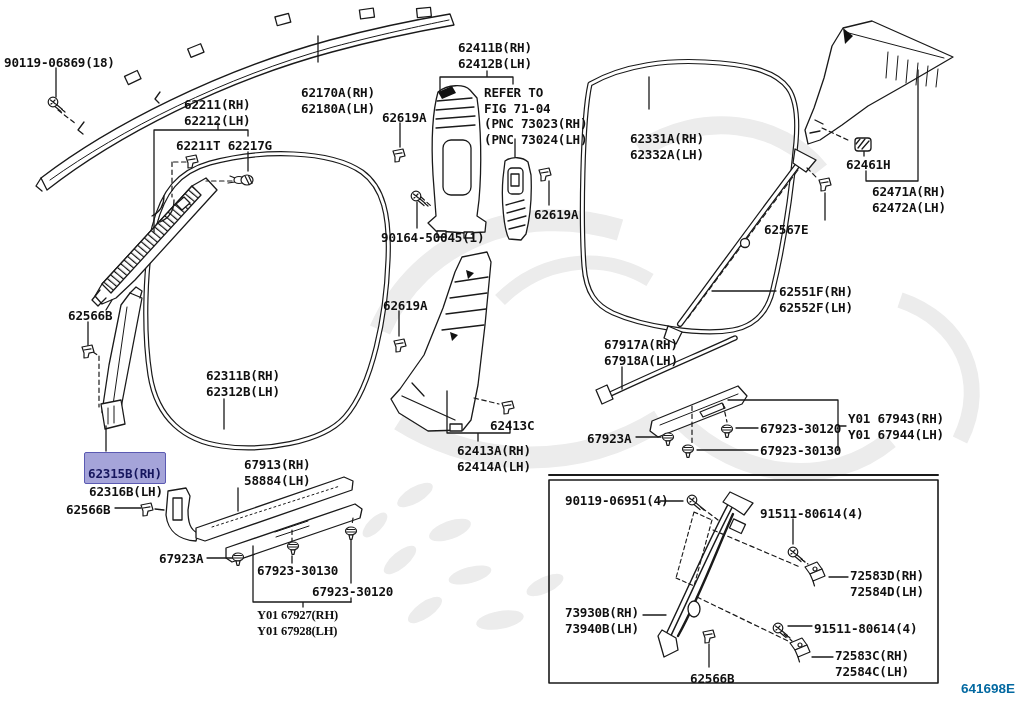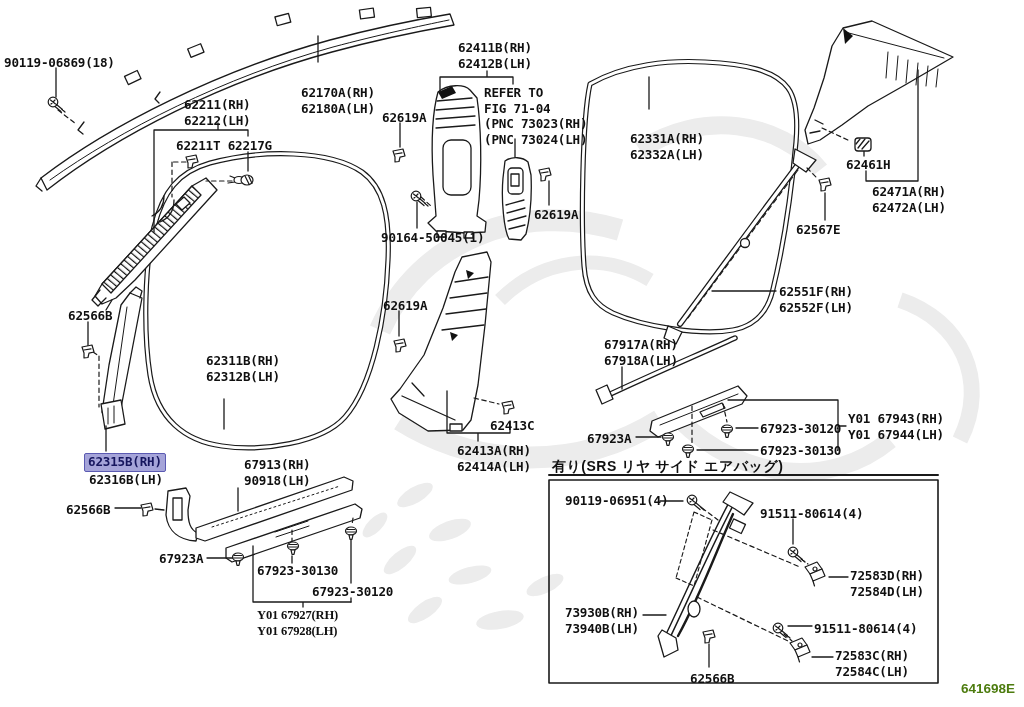--- a/index.html
+++ b/index.html
@@ -3,25 +3,25 @@
 <meta charset="utf-8">
 <style>
   html,body{margin:0;padding:0;background:#fff;}
   .stage{position:relative;width:1024px;height:707px;background:#fff;overflow:hidden;
          font-family:"DejaVu Sans Mono",monospace;}
   svg{position:absolute;left:0;top:0;}
   .label{position:absolute;font:bold 12.6px/15.5px "DejaVu Sans Mono",monospace;
          letter-spacing:-0.2px;color:#101010;white-space:pre;z-index:5;}
   .label .hl{display:inline-block;background:var(--hl-bg,#a5a4d9);
          border:1.6px solid var(--hl-border,#5b5ab2);border-radius:2px;
-         color:var(--hl-text,#16165e);padding:0 3px 1px 3px;margin:-2px 0 0 -5px;}
+         color:var(--hl-text,#16165e);padding:13px 3px 1px 3px;margin:-2px 0 0 -5px;}
   .srs-note{position:absolute;left:552px;top:458px;font:bold 14px/17px "Liberation Sans",sans-serif;
          color:#101010;z-index:5;letter-spacing:0.5px;}
   .diagram-code{position:absolute;left:961px;top:681px;font:bold 13.5px "Liberation Sans",sans-serif;
-         color:#4d7c0f;z-index:5;}
+         color:#0369a1;z-index:5;}
 </style>
 </head>
 <body>
 
 <div class="stage" style="--hl-bg: #a5a4d9; --hl-border: #5b5ab2; --hl-text: #16165e;">
 
 <svg width="1024" height="707" viewBox="0 0 1024 707">
   <defs>
     <pattern id="ht" patternUnits="userSpaceOnUse" width="5" height="5" patternTransform="rotate(-50)">
       <rect width="5" height="5" fill="#fff"></rect>
@@ -289,44 +289,43 @@
       <div class="label" style="left: 184px; top: 97px;"><div>62211(RH)</div><div>62212(LH)</div></div>
       <div class="label" style="left: 176px; top: 138px;"><div>62211T 62217G</div></div>
       <div class="label" style="left: 382px; top: 110px;"><div>62619A</div></div>
       <div class="label" style="left: 458px; top: 40px;"><div>62411B(RH)</div><div>62412B(LH)</div></div>
       <div class="label" style="left: 484px; top: 85px;"><div>REFER TO</div><div>FIG 71-04</div><div>(PNC 73023(RH)</div><div>(PNC 73024(LH)</div></div>
       <div class="label" style="left: 630px; top: 111px; margin-top: 20px;"><div>62331A(RH)</div><div>62332A(LH)</div></div>
       <div class="label" style="left: 846px; top: 157px;"><div>62461H</div></div>
       <div class="label" style="left: 872px; top: 184px;"><div>62471A(RH)</div><div>62472A(LH)</div></div>
       <div class="label" style="left: 534px; top: 207px;"><div>62619A</div></div>
       <div class="label" style="left: 381px; top: 230px;"><div>90164-50045(1)</div></div>
-      <div class="label" style="left: 796px; top: 222px;"><div>62567E</div></div>
+      <div class="label" style="left: 764px; top: 222px;"><div>62567E</div></div>
       <div class="label" style="left: 383px; top: 298px;"><div>62619A</div></div>
       <div class="label" style="left: 779px; top: 284px; text-align: center;"><div>62551F(RH)</div><div>62552F(LH)</div></div>
       <div class="label" style="left: 68px; top: 308px;"><div>62566B</div></div>
       <div class="label" style="left: 604px; top: 337px;"><div>67917A(RH)</div><div>67918A(LH)</div></div>
-      <div class="label" style="left: 206px; top: 353px;"><div>62311B(RH)</div><div>62312B(LH)</div></div>
+      <div class="label" style="left: 206px; top: 368px;"><div>62311B(RH)</div><div>62312B(LH)</div></div>
       <div class="label" style="left: 89px; top: 454px;"><div><span class="hl">62315B(RH)</span></div><div>62316B(LH)</div></div>
       <div class="label" style="left: 490px; top: 418px;"><div>62413C</div></div>
       <div class="label" style="left: 457px; top: 443px;"><div>62413A(RH)</div><div>62414A(LH)</div></div>
       <div class="label" style="left: 587px; top: 431px;"><div>67923A</div></div>
       <div class="label" style="left: 760px; top: 421px;"><div>67923-30120</div></div>
       <div class="label" style="left: 760px; top: 443px;"><div>67923-30130</div></div>
       <div class="label" style="left: 848px; top: 411px; text-align: center;"><div>Y01 67943(RH)</div><div>Y01 67944(LH)</div></div>
-      <div class="label" style="left: 220px; top: 457px; margin-left: 24px;"><div>67913(RH)</div><div>90918(LH)</div></div>
+      <div class="label" style="left: 220px; top: 457px; margin-left: 24px;"><div>67913(RH)</div><div>58884(LH)</div></div>
       <div class="label" style="left: 66px; top: 502px;"><div>62566B</div></div>
       <div class="label" style="left: 159px; top: 551px;"><div>67923A</div></div>
       <div class="label" style="left: 257px; top: 563px;"><div>67923-30130</div></div>
       <div class="label" style="left: 312px; top: 584px;"><div>67923-30120</div></div>
       <div class="label" style="left: 257px; top: 608px; font-family: Liberation Serif, serif;"><div>Y01 67927(RH)</div><div>Y01 67928(LH)</div></div>
       <div class="label" style="left: 565px; top: 493px;"><div>90119-06951(4)</div></div>
       <div class="label" style="left: 760px; top: 506px;"><div>91511-80614(4)</div></div>
       <div class="label" style="left: 850px; top: 568px;"><div>72583D(RH)</div><div>72584D(LH)</div></div>
       <div class="label" style="left: 565px; top: 605px; text-align: center;"><div>73930B(RH)</div><div>73940B(LH)</div></div>
       <div class="label" style="left: 814px; top: 621px;"><div>91511-80614(4)</div></div>
       <div class="label" style="left: 835px; top: 648px; text-align: right;"><div>72583C(RH)</div><div>72584C(LH)</div></div>
       <div class="label" style="left: 690px; top: 671px;"><div>62566B</div></div>
     </div>
 
-<div class="srs-note">有り(SRS リヤ サイド エアバッグ)</div>
 <div class="diagram-code">641698E</div>
 
 </div>
 
 </body></html>

